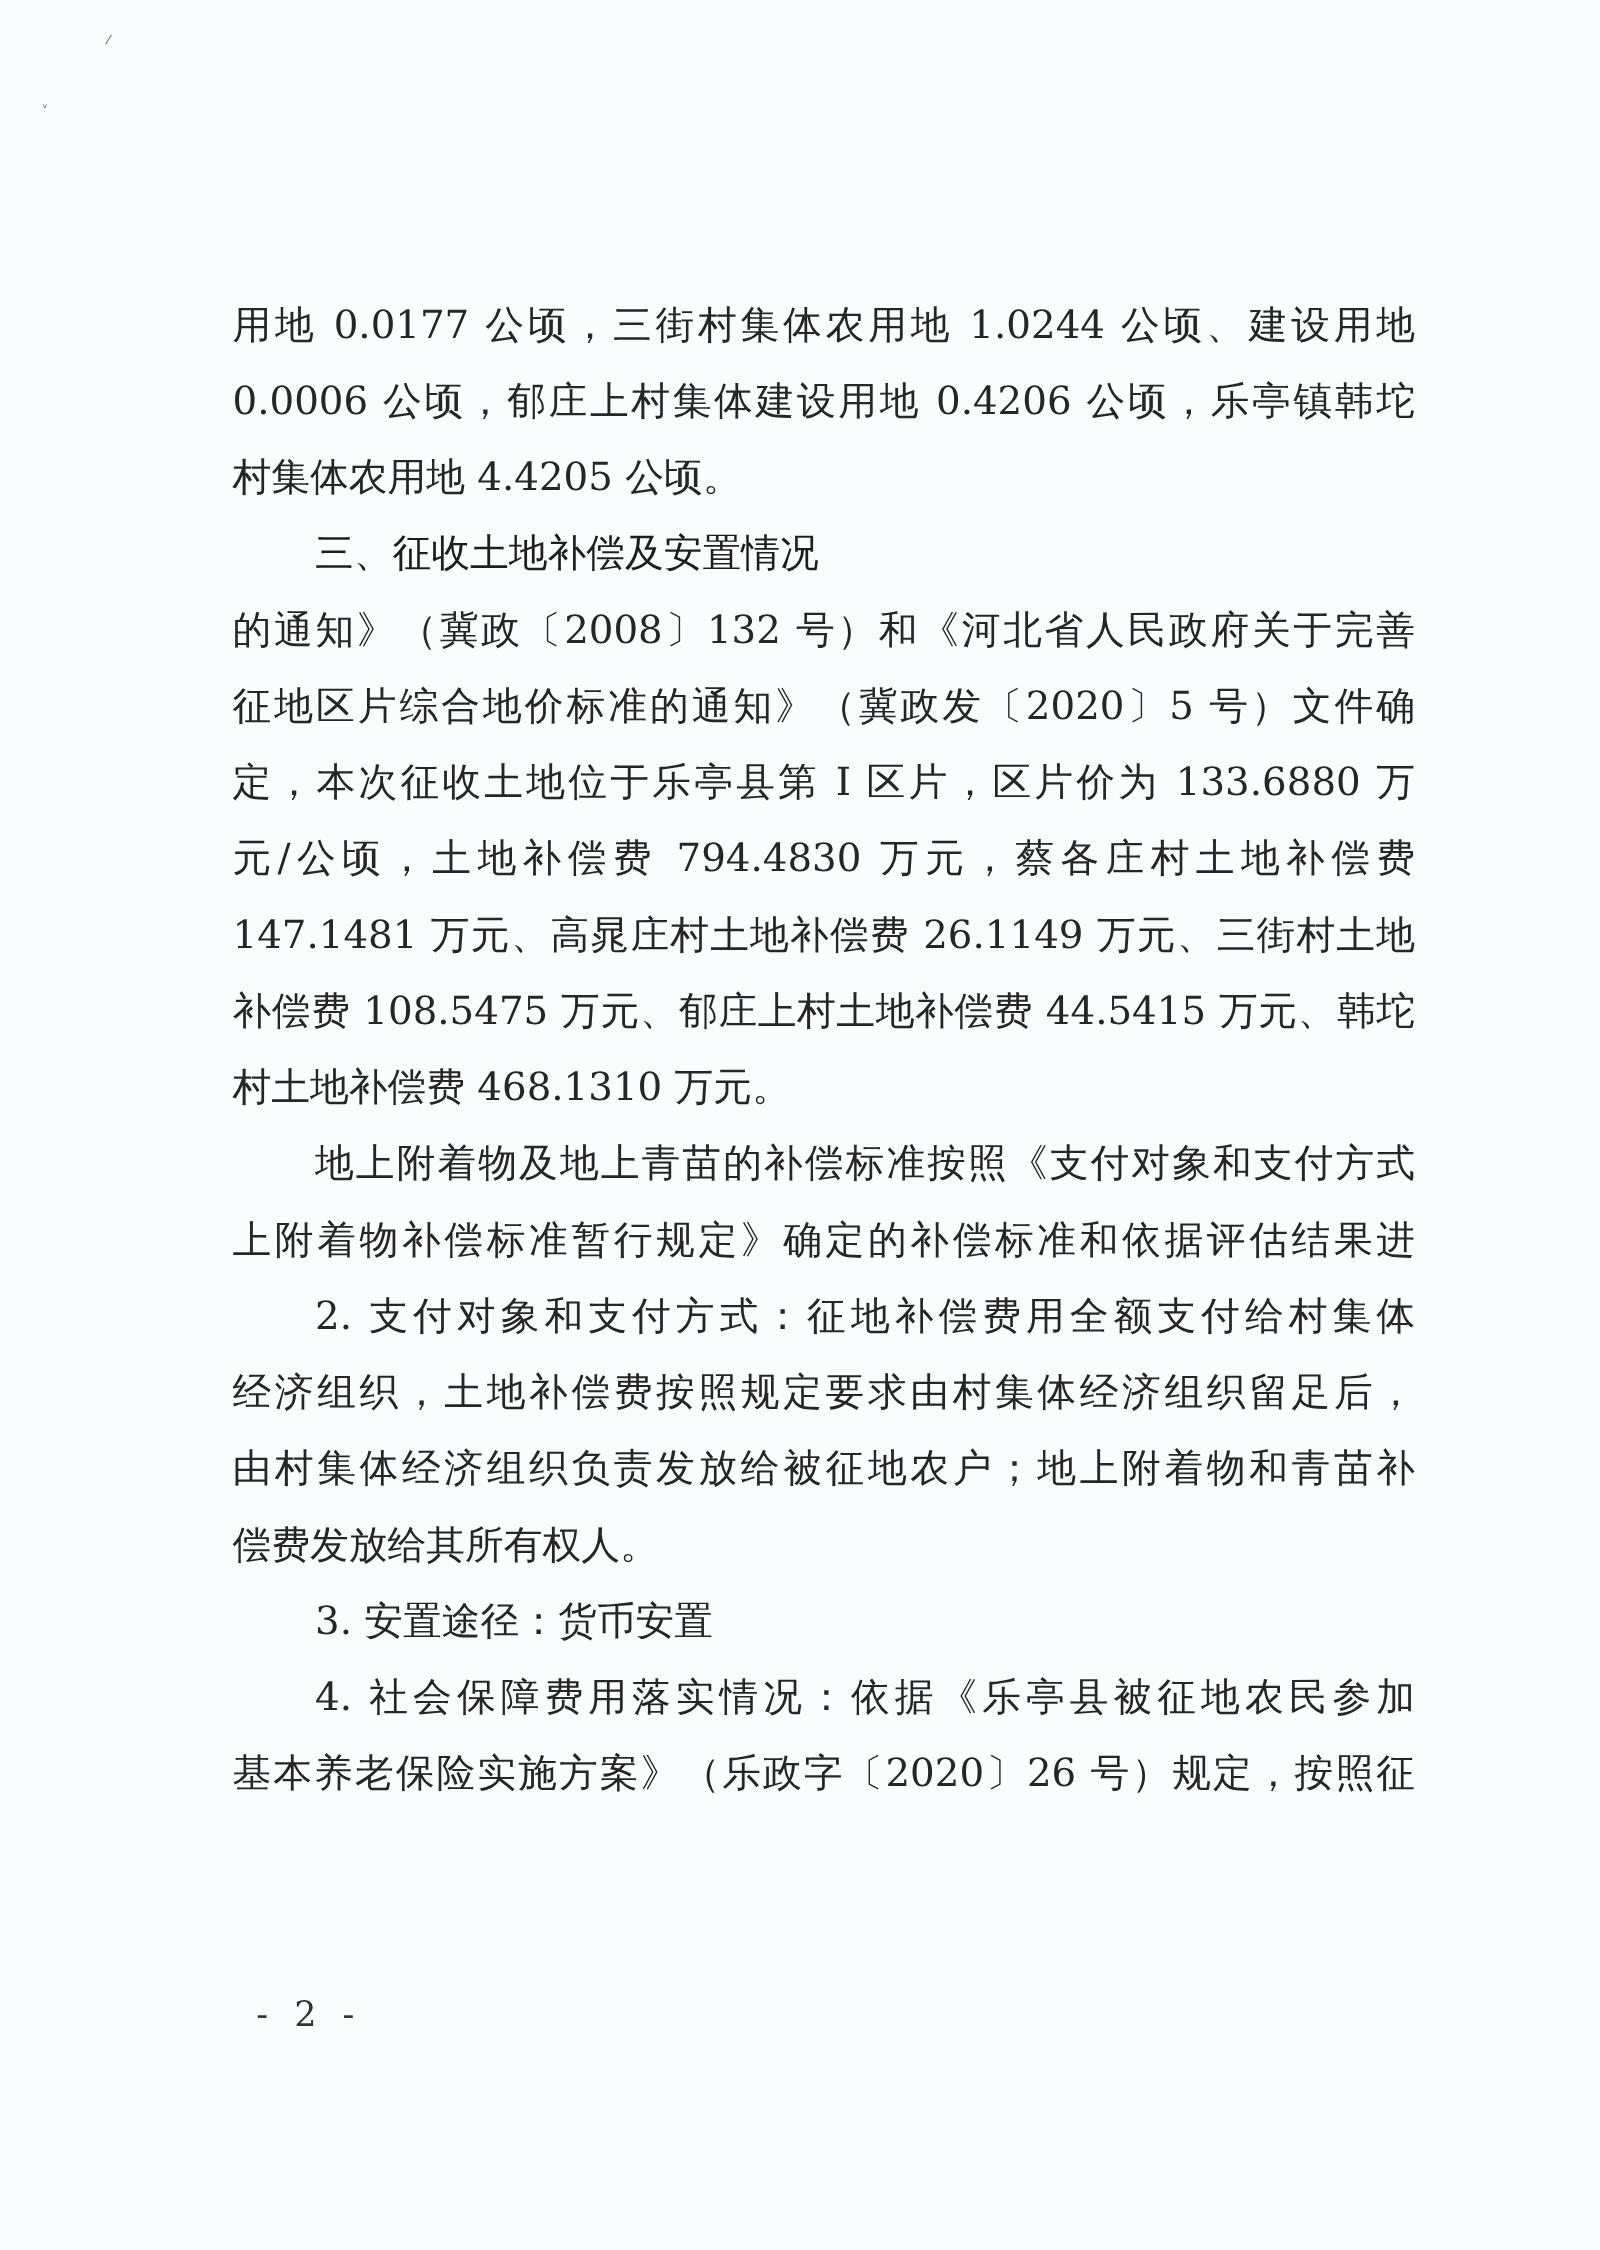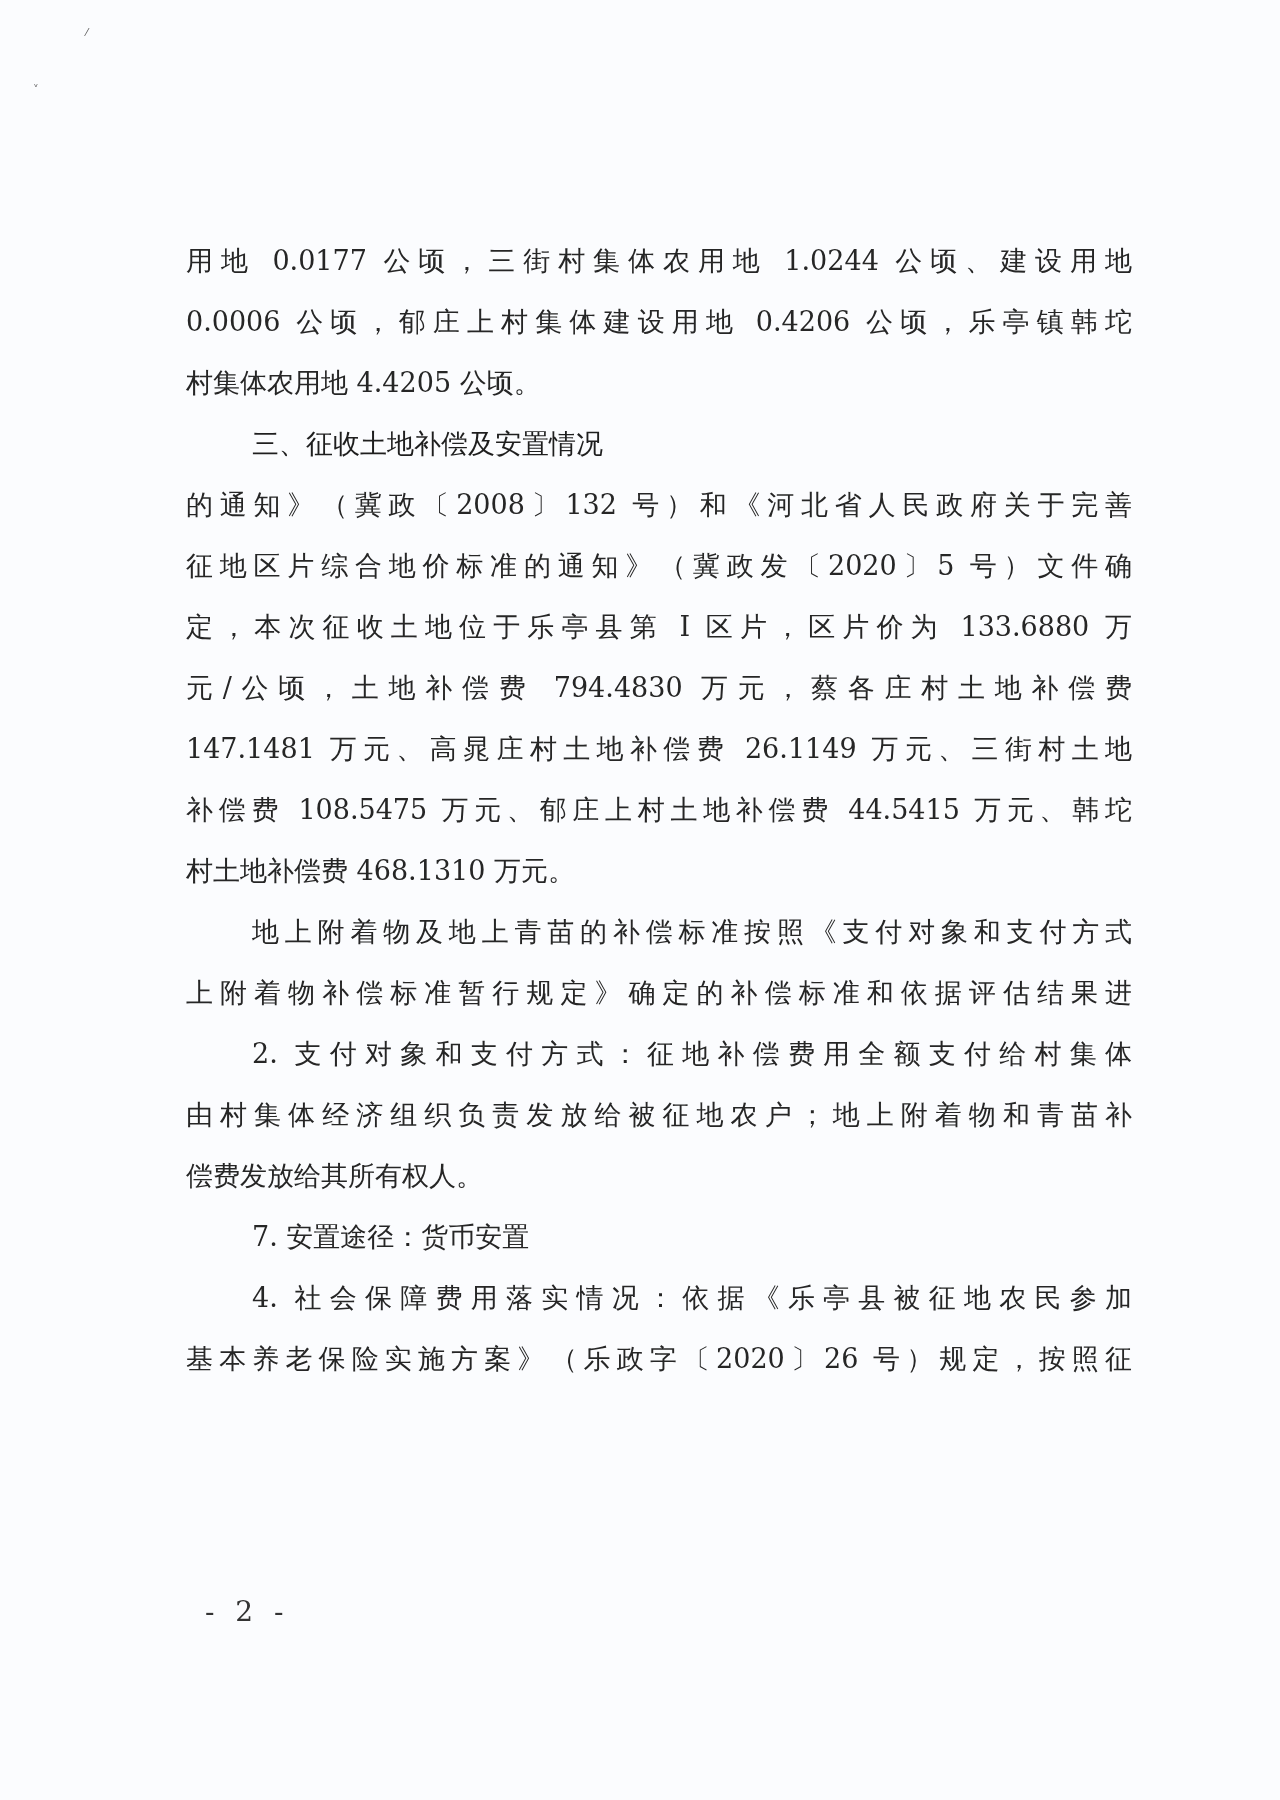--- a/index.html
+++ b/index.html
@@ -20,21 +20,21 @@
   }
   .page-body {
     position: absolute;
     left: 186px;
     top: 230px;
     width: 946px;
   }
   .line {
     height: 61px;
     line-height: 61px;
-    font-size: 27px;
+    font-size: 31px;
     white-space: nowrap;
     text-align: justify;
     text-align-last: justify;
     letter-spacing: 0;
   }
   .line.last {
     text-align-last: left;
   }
   .line.indent {
     padding-left: 66px;
@@ -69,20 +69,21 @@
   <div class="line">的通知》（冀政〔2008〕132 号）和《河北省人民政府关于完善</div>
   <div class="line">征地区片综合地价标准的通知》（冀政发〔2020〕5 号）文件确</div>
   <div class="line">定，本次征收土地位于乐亭县第 I 区片，区片价为 133.6880 万</div>
   <div class="line">元/公顷，土地补偿费 794.4830 万元，蔡各庄村土地补偿费</div>
   <div class="line">147.1481 万元、高晁庄村土地补偿费 26.1149 万元、三街村土地</div>
   <div class="line">补偿费 108.5475 万元、郁庄上村土地补偿费 44.5415 万元、韩坨</div>
   <div class="line last">村土地补偿费 468.1310 万元。</div>
   <div class="line indent">地上附着物及地上青苗的补偿标准按照《支付对象和支付方式</div>
   <div class="line">上附着物补偿标准暂行规定》确定的补偿标准和依据评估结果进</div>
   <div class="line indent">2. 支付对象和支付方式：征地补偿费用全额支付给村集体</div>
+  <div class="line">经济组织，土地补偿费按照规定要求由村集体经济组织留足后，</div>
   <div class="line">由村集体经济组织负责发放给被征地农户；地上附着物和青苗补</div>
   <div class="line last">偿费发放给其所有权人。</div>
-  <div class="line indent last">7. 安置途径：货币安置</div>
+  <div class="line indent last">3. 安置途径：货币安置</div>
   <div class="line indent">4. 社会保障费用落实情况：依据《乐亭县被征地农民参加</div>
   <div class="line">基本养老保险实施方案》（乐政字〔2020〕26 号）规定，按照征</div>
 </div>
 
 <div class="page-number">- 2 -</div>
 
 </body></html>

